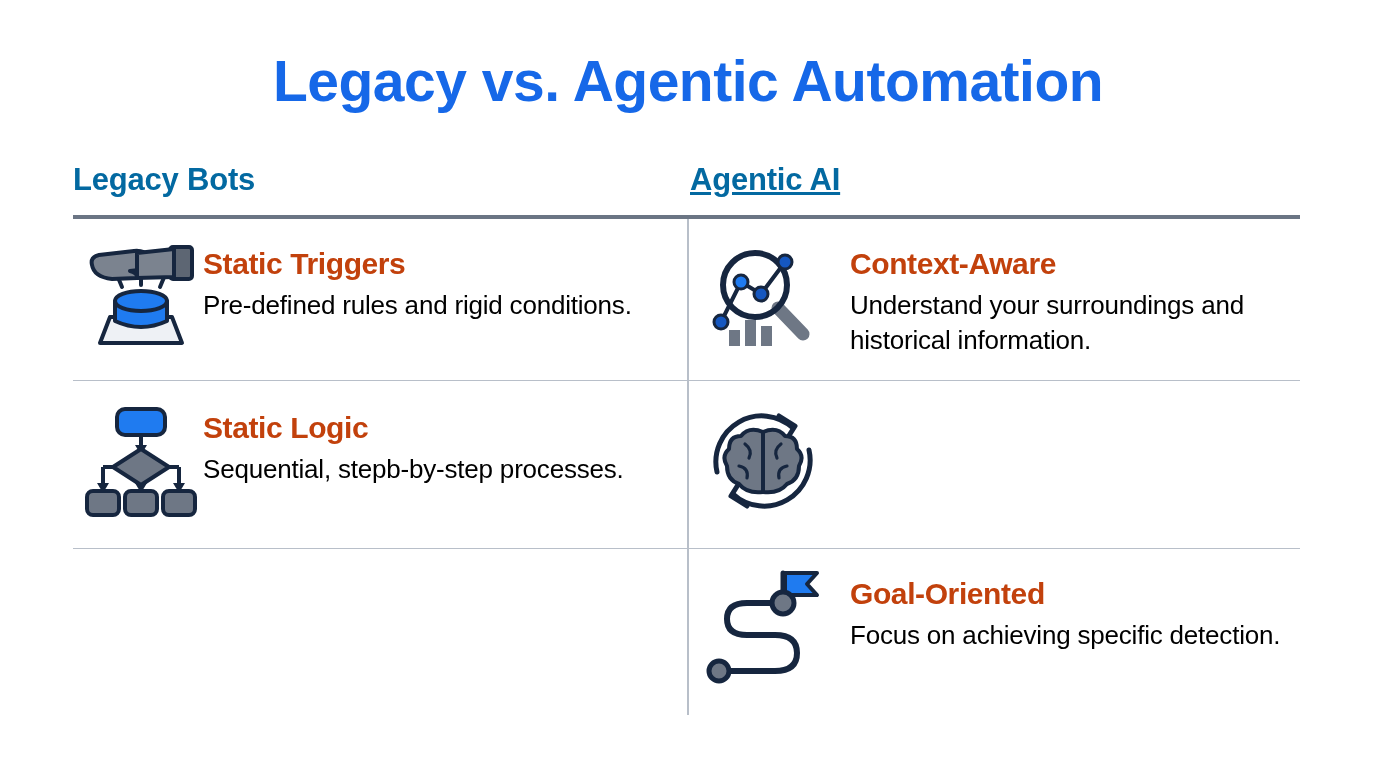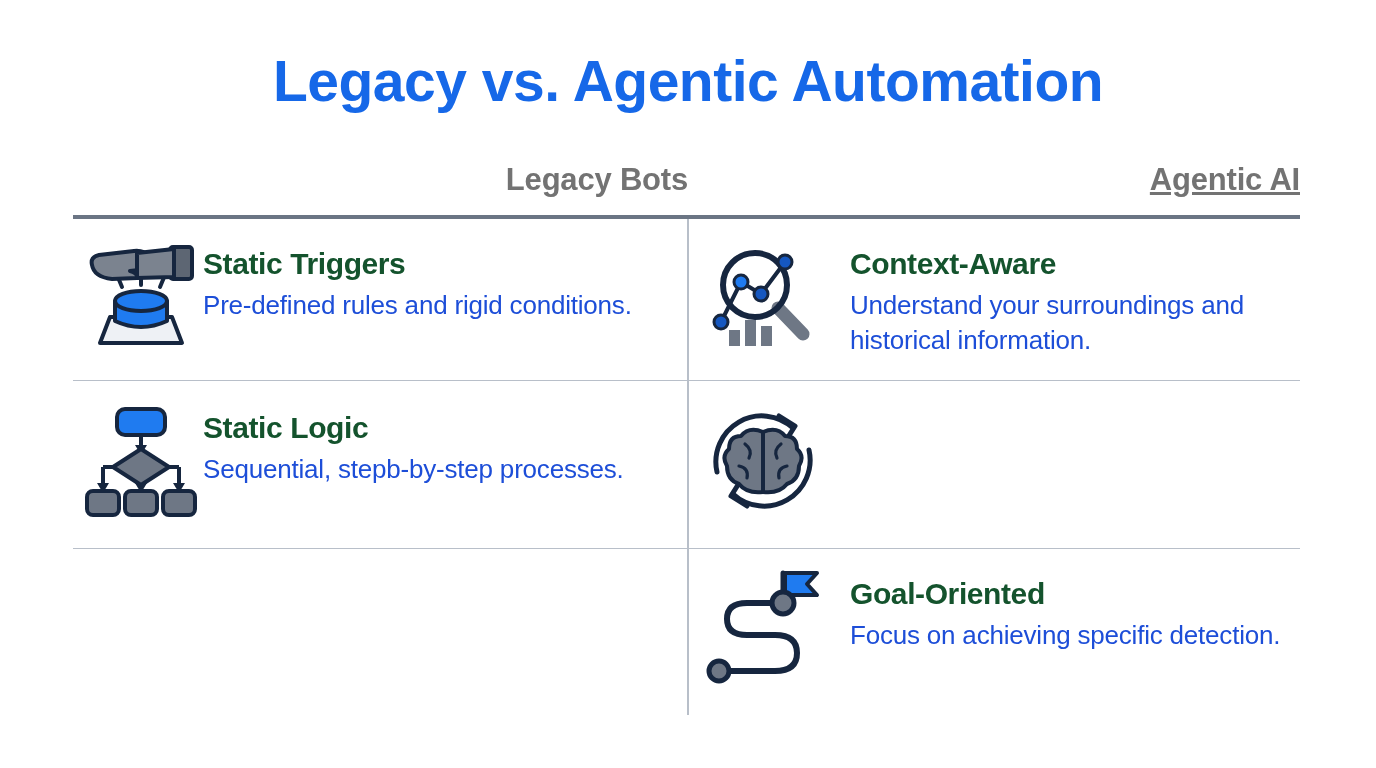--- a/index.html
+++ b/index.html
@@ -37,22 +37,22 @@
     white-space: nowrap;
   }
 
   
   .col-header {
     position: absolute;
     top: 158px;
     font-size: 31px;
     line-height: 44px;
     font-weight: 700;
-    color: #737373;
-    text-align: right;
+    color: #0369a1;
+    text-align: left;
     letter-spacing: -0.2px;
     white-space: nowrap;
   }
   .col-header.left  { left: 73px;  width: 615px; }
   .col-header.right { left: 690px; width: 610px; text-decoration: underline; }
 
   
   .header-rule {
     position: absolute;
     left: 73px;
@@ -103,29 +103,29 @@
   .cell-icon svg { display: block; }
 
   .cell-text {
     flex: 1 1 auto;
     padding-top: 8px;
   }
   .cell-title {
     font-size: 30px;
     line-height: 36px;
     font-weight: 700;
-    color: #14532d;
+    color: #c2410c;
     letter-spacing: -0.4px;
     margin-bottom: 6px;
   }
   .cell-desc {
     font-size: 26px;
     line-height: 35px;
     font-weight: 400;
-    color: #1d4ed8;
+    color: #000000;
     letter-spacing: -0.2px;
   }
 
   
   .cell.c-right .cell-text { max-width: 450px; }
   .cell.c-left  .cell-text { max-width: 450px; }
 </style>
 </head>
 <body>
 

